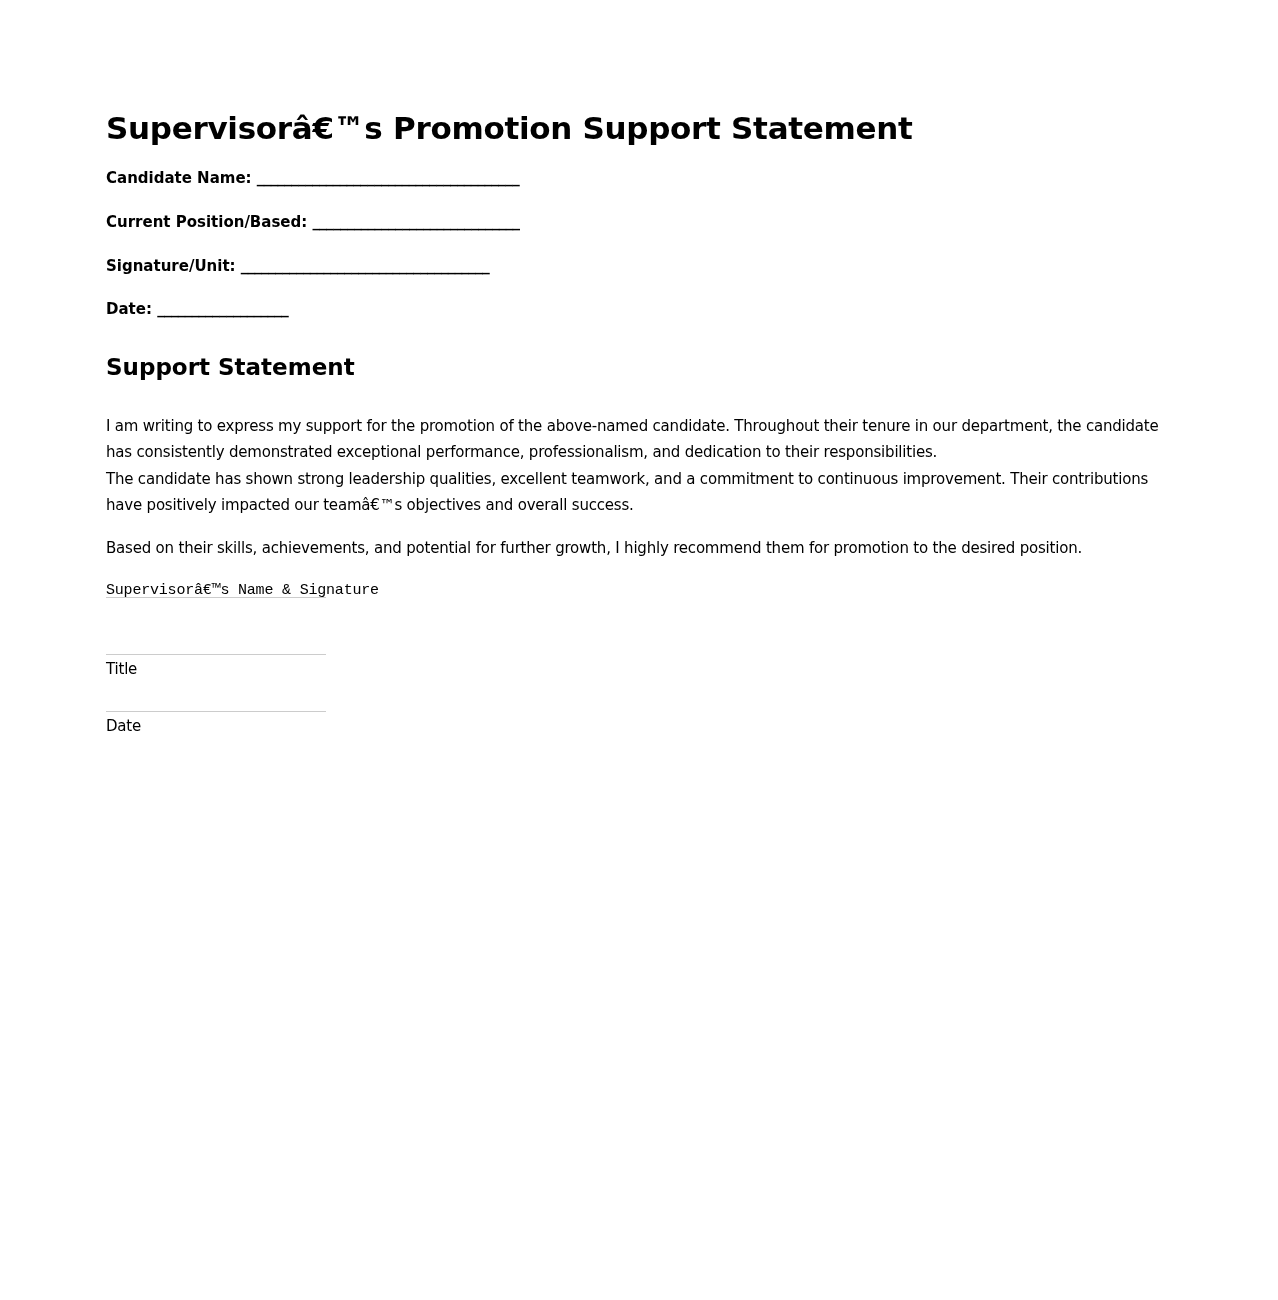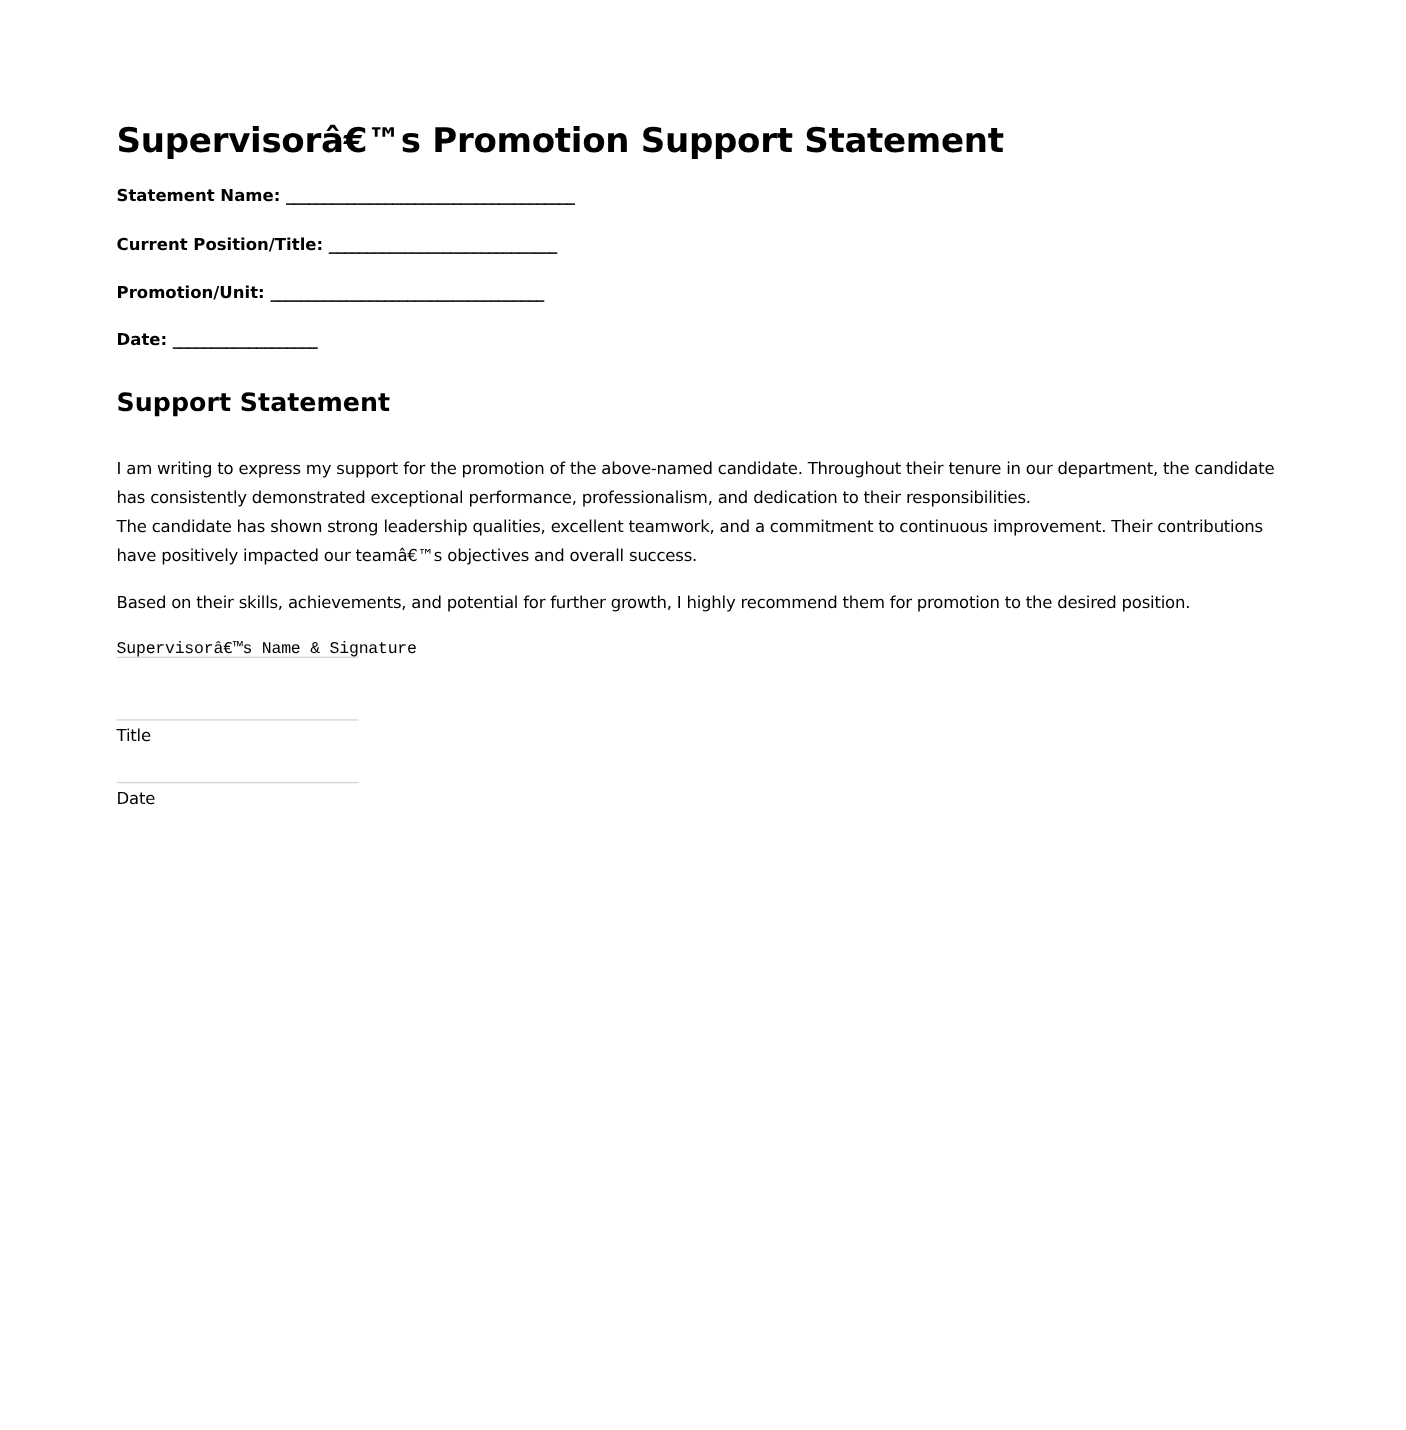--- a/index.html
+++ b/index.html
@@ -37,29 +37,29 @@
       letter-spacing: -0.2px;
     }
   </style>
 </head>
 <body>
 
 <div class="page">
   <h1>Supervisorâ€™s Promotion Support Statement</h1>
 
   <p class="field" style="top:168px;">
-    <span>Statement Name:</span>
+    <span>Candidate Name:</span>
     <span class="blank">______________________________________</span>
   </p>
   <p class="field" style="top:212px;">
-    <span>Current Position/Title:</span>
+    <span>Current Position/Based:</span>
     <span class="blank">______________________________</span>
   </p>
   <p class="field" style="top:256px;">
-    <span>Promotion/Unit:</span>
+    <span>Signature/Unit:</span>
     <span class="blank">____________________________________</span>
   </p>
   <p class="field" style="top:299px;">
     <span>Date:</span>
     <span class="blank">___________________</span>
   </p>
 
   <h2>Support Statement</h2>
 
   <p class="para" style="top:398px;margin-top:16px;">I am writing to express my support for the promotion of the above-named candidate. Throughout their tenure in our department, the candidate has consistently demonstrated exceptional performance, professionalism, and dedication to their responsibilities.</p>

